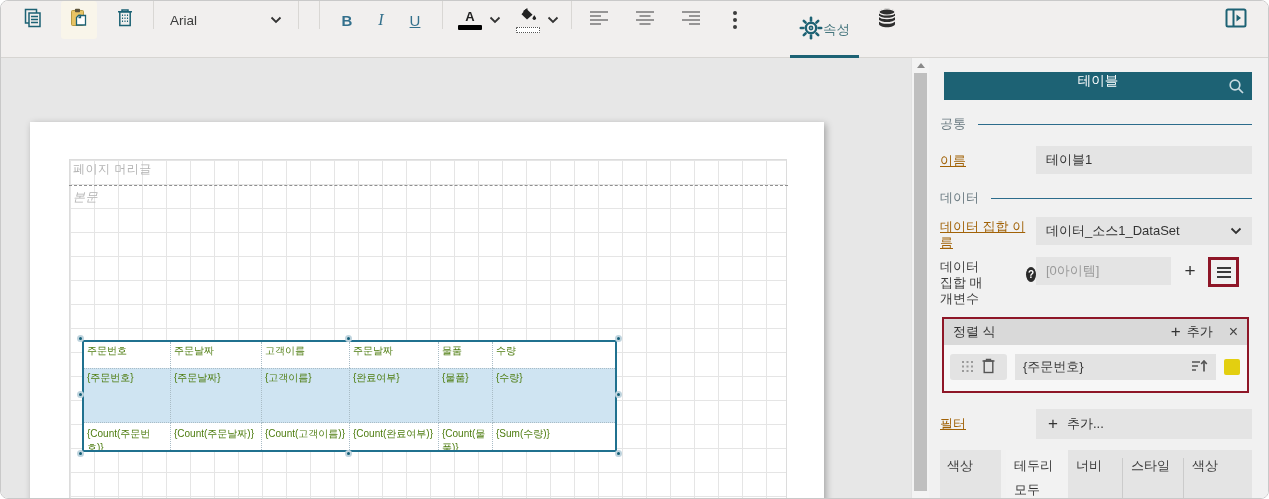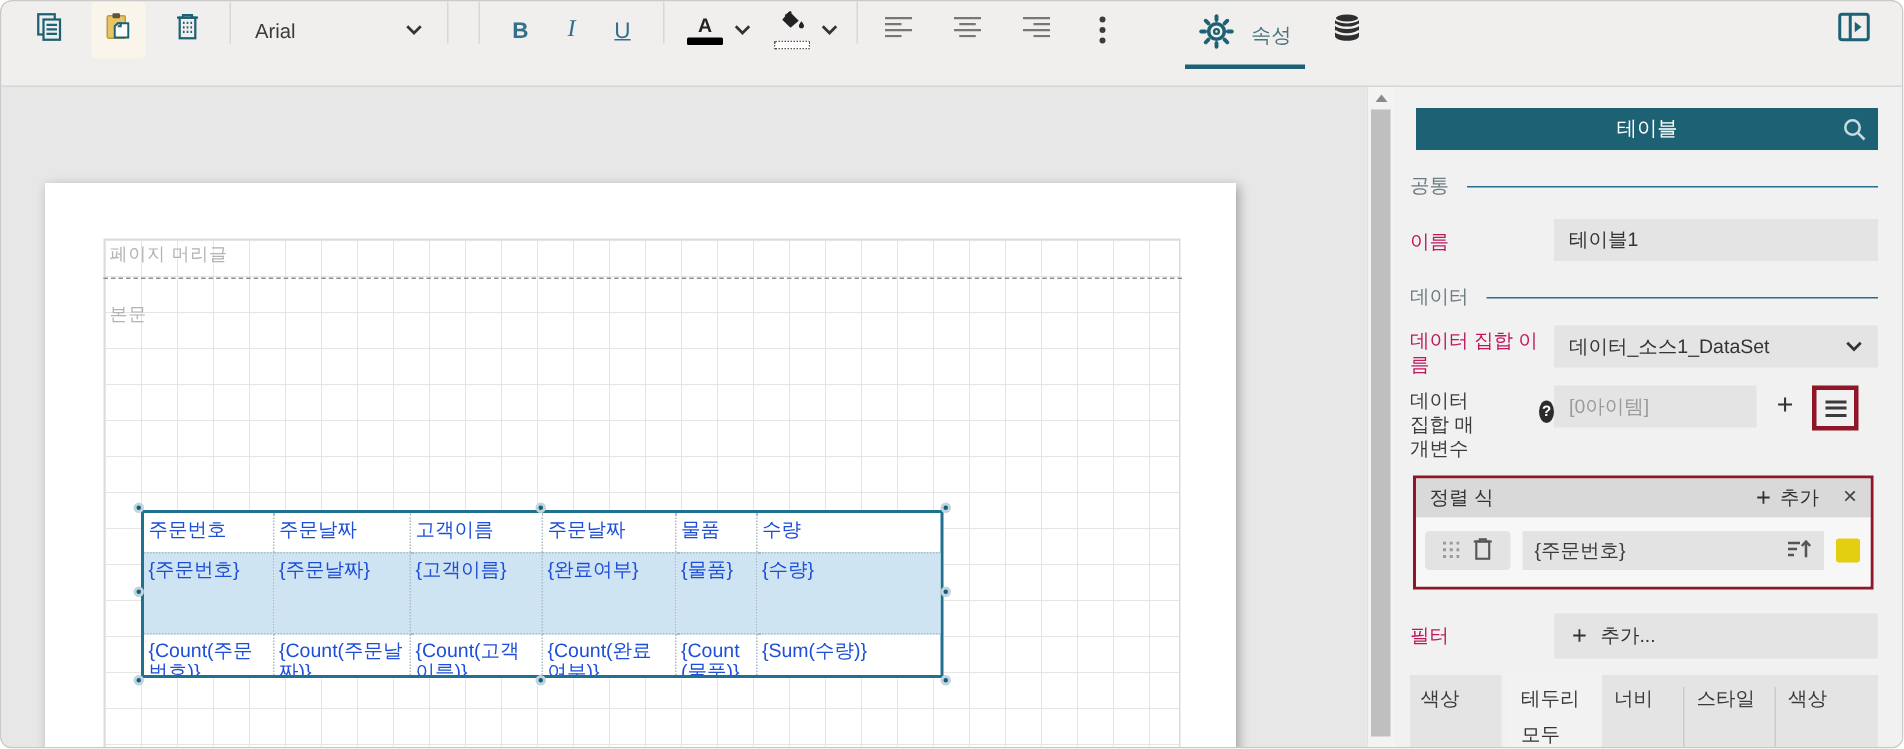--- a/index.html
+++ b/index.html
@@ -27,21 +27,21 @@
   .fmt.u { text-decoration:underline; }
   .colorbtn { width:34px; height:38px; display:flex; flex-direction:column; align-items:center;
               justify-content:center; gap:2px; }
   .colorbtn .glyphA { font-size:13px; font-weight:bold; color:#222; line-height:13px; }
   .bar-black { width:24px; height:5px; background:#000; border-radius:1px; }
   .bar-dotted { width:24px; height:6px; background:#fff; border:1px dotted #555; border-radius:1px; }
   .alignbtn { width:34px; height:38px; display:flex; align-items:center; justify-content:center; }
   .dotsbtn { width:30px; height:38px; display:flex; flex-direction:column; align-items:center;
              justify-content:center; gap:3px; margin-left:12px; }
   .dotsbtn i { width:4px; height:4px; border-radius:50%; background:#3c3c3c; }
-  .tab-props { height:45px; display:flex; align-items:center; gap:11px; padding:0 9px;
+  .tab-props { height:57px; display:flex; align-items:center; gap:0; padding:0 9px;
                margin-left:40px; position:relative; }
   .tab-props::after { content:""; position:absolute; left:0; right:0; bottom:0; height:3px;
                       background:#1d6274; }
   .tab-props .tab-label { font-size:13.5px; color:#46767e; }
   .dbbtn { width:40px; height:38px; display:flex; align-items:center; justify-content:center; margin-left:8px; }
   .togglebtn { margin-left:auto; width:40px; height:38px; display:flex; align-items:center; justify-content:center; }
 
   
   .content { display:flex; height:441px; }
 
@@ -51,53 +51,53 @@
           box-shadow:2px 2px 7px rgba(0,0,0,.30); }
   .grid { position:absolute; left:39px; top:37px; width:718px; height:483px;
           border:1px solid #dcdcdc;
           background-image:linear-gradient(to right,#e5e5e5 1px,transparent 1px),
                            linear-gradient(to bottom,#e5e5e5 1px,transparent 1px);
           background-size:24px 24px; }
   .dashed-sep { position:absolute; left:39px; top:63px; width:719px; height:0;
                 border-top:1px dashed #8f8f8f; }
   .sec-label { position:absolute; color:#b3b3b3; font-size:12px; letter-spacing:.5px; }
   .lbl-header { left:43px; top:39px; }
-  .lbl-body { left:43px; top:79px; }
-
-  
-  .rtable { position:absolute; left:64px; top:218px; border:2px solid #20718f; background:#fff;
+  .lbl-body { left:43px; top:67px;font-style:italic; }
+
+  
+  .rtable { position:absolute; left:52px; top:218px; border:2px solid #20718f; background:#fff;
             display:grid; grid-template-columns:87px 91px 88px 89px 54px 122px;
-            grid-template-rows:26px 55px 27px; font-size:13px; color:#1d4ed8; }
+            grid-template-rows:26px 55px 27px; font-size:10px; color:#4d7c0f; }
   .cell { padding:2px 3px 0 3px; overflow:hidden; border-right:1px dotted #a9bcc6; white-space:nowrap; }
   .cell:nth-child(6n) { border-right:none; }
   .cell.d { background:#cfe4f2; border-top:1px dotted #a9bcc6; border-bottom:1px dotted #a9bcc6; }
   .cell.f { white-space:normal; word-break:break-all; line-height:14px; padding-top:4px; }
   .handle { position:absolute; width:7px; height:7px; border-radius:50%; background:#155f78;
             border:2px solid #bfd4de; }
   .h-tl{left:-7px;top:-7px;} .h-tc{left:calc(50% - 5px);top:-7px;} .h-tr{right:-7px;top:-7px;}
   .h-ml{left:-7px;top:calc(50% - 5px);} .h-mr{right:-7px;top:calc(50% - 5px);}
   .h-bl{left:-7px;bottom:-7px;} .h-bc{left:calc(50% - 5px);bottom:-7px;} .h-br{right:-7px;bottom:-7px;}
 
   
   .vscroll { width:18px; background:#f3f3f3; border-left:1px solid #e2e2e2; position:relative; }
   .vs-up { position:absolute; top:5px; left:5px; width:0; height:0;
            border-left:4px solid transparent; border-right:4px solid transparent;
            border-bottom:5px solid #8a8a8a; }
   .vs-thumb { position:absolute; top:15px; left:2px; width:13px; bottom:8px; background:#bfbfbf; }
 
   
   .panel { width:339px; background:#f1f1f1; padding:14px 16px 0 11px; font-size:13px; color:#3c3c3c;
            overflow:hidden; }
-  .p-title { height:28px; background:#1d6274; color:#fff; display:flex; align-items:center;
+  .p-title { height:28px; background:#1d6274; color:#fff; display:flex; align-items:flex-start;
              justify-content:center; position:relative; font-size:13.5px; margin-left:4px; }
   .p-title .searchwrap { position:absolute; right:7px; top:5px; }
   .section { display:flex; align-items:center; gap:12px; margin-top:15px; color:#6b7b82; }
   .section .line { flex:1; height:0; border-top:1px solid #2c6c8c; }
   .prow { display:flex; align-items:flex-start; margin-top:13px; }
-  .plabel { width:96px; padding-top:7px; line-height:16px; color:#be185d; flex-shrink:0; }
+  .plabel { width:96px; padding-top:7px; line-height:16px; color:#a16207; flex-shrink:0;text-decoration:underline; }
   .pfield { flex:1; height:28px; background:#e4e4e4; display:flex; align-items:center;
             padding:0 10px; color:#333; }
   .pfield.select .val { flex:1; }
   .placeholder { color:#9a9a9a; }
   .labelwrap { width:96px; flex-shrink:0; display:flex; align-items:flex-start;gap:36px; }
   .labelwrap .plabel2 { width:75px; padding-top:2px; line-height:16px; }
   .help { width:15px; height:15px; border-radius:50%; background:#2b2b2b; color:#fff; font-size:10px;
           font-weight:bold; display:flex; align-items:center; justify-content:center; margin-top:10px; }
   .params-field { width:135px; flex:none; height:28px; }
   .plusbtn { width:28px; height:28px; display:flex; align-items:center; justify-content:center;

